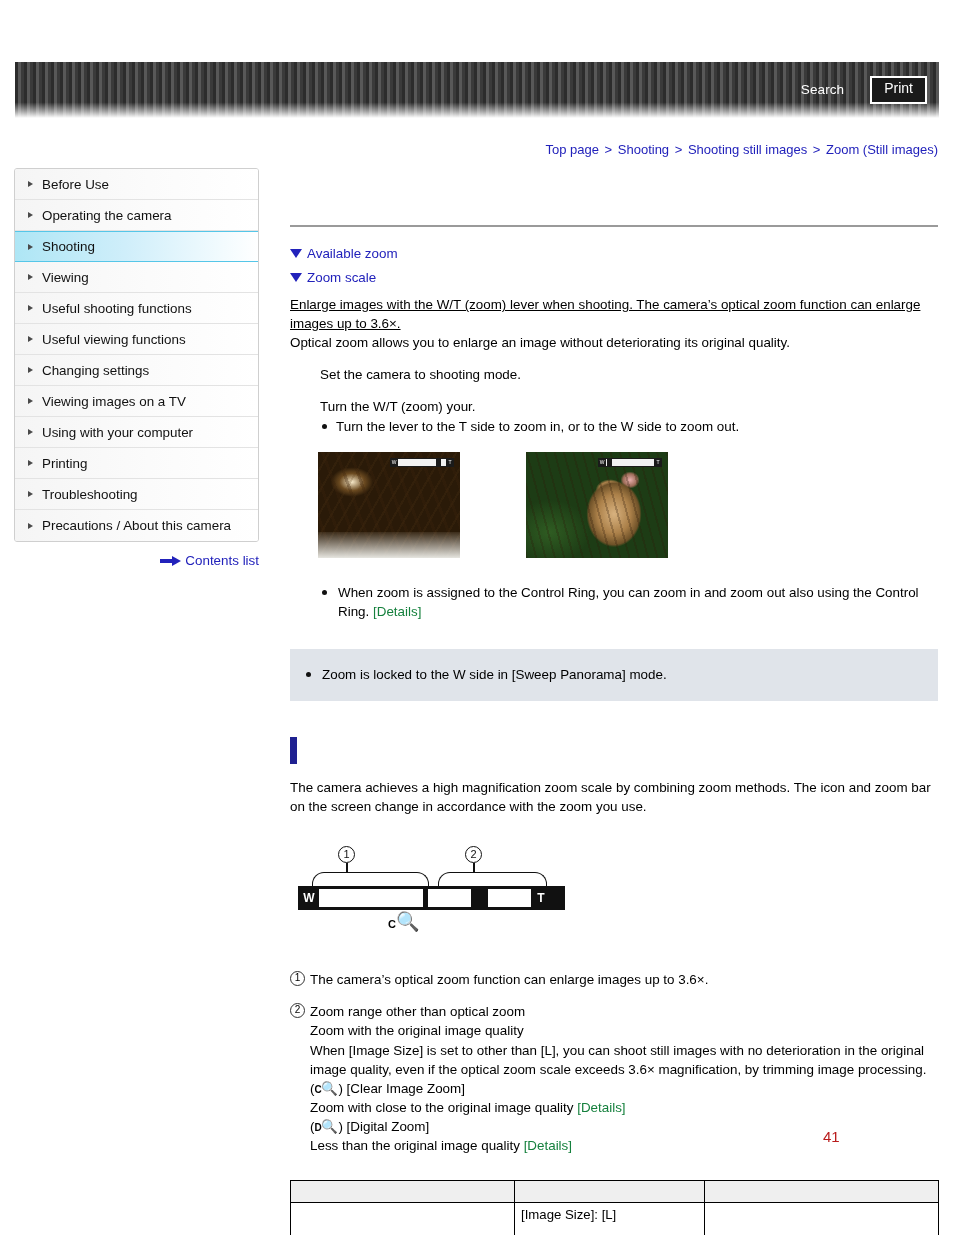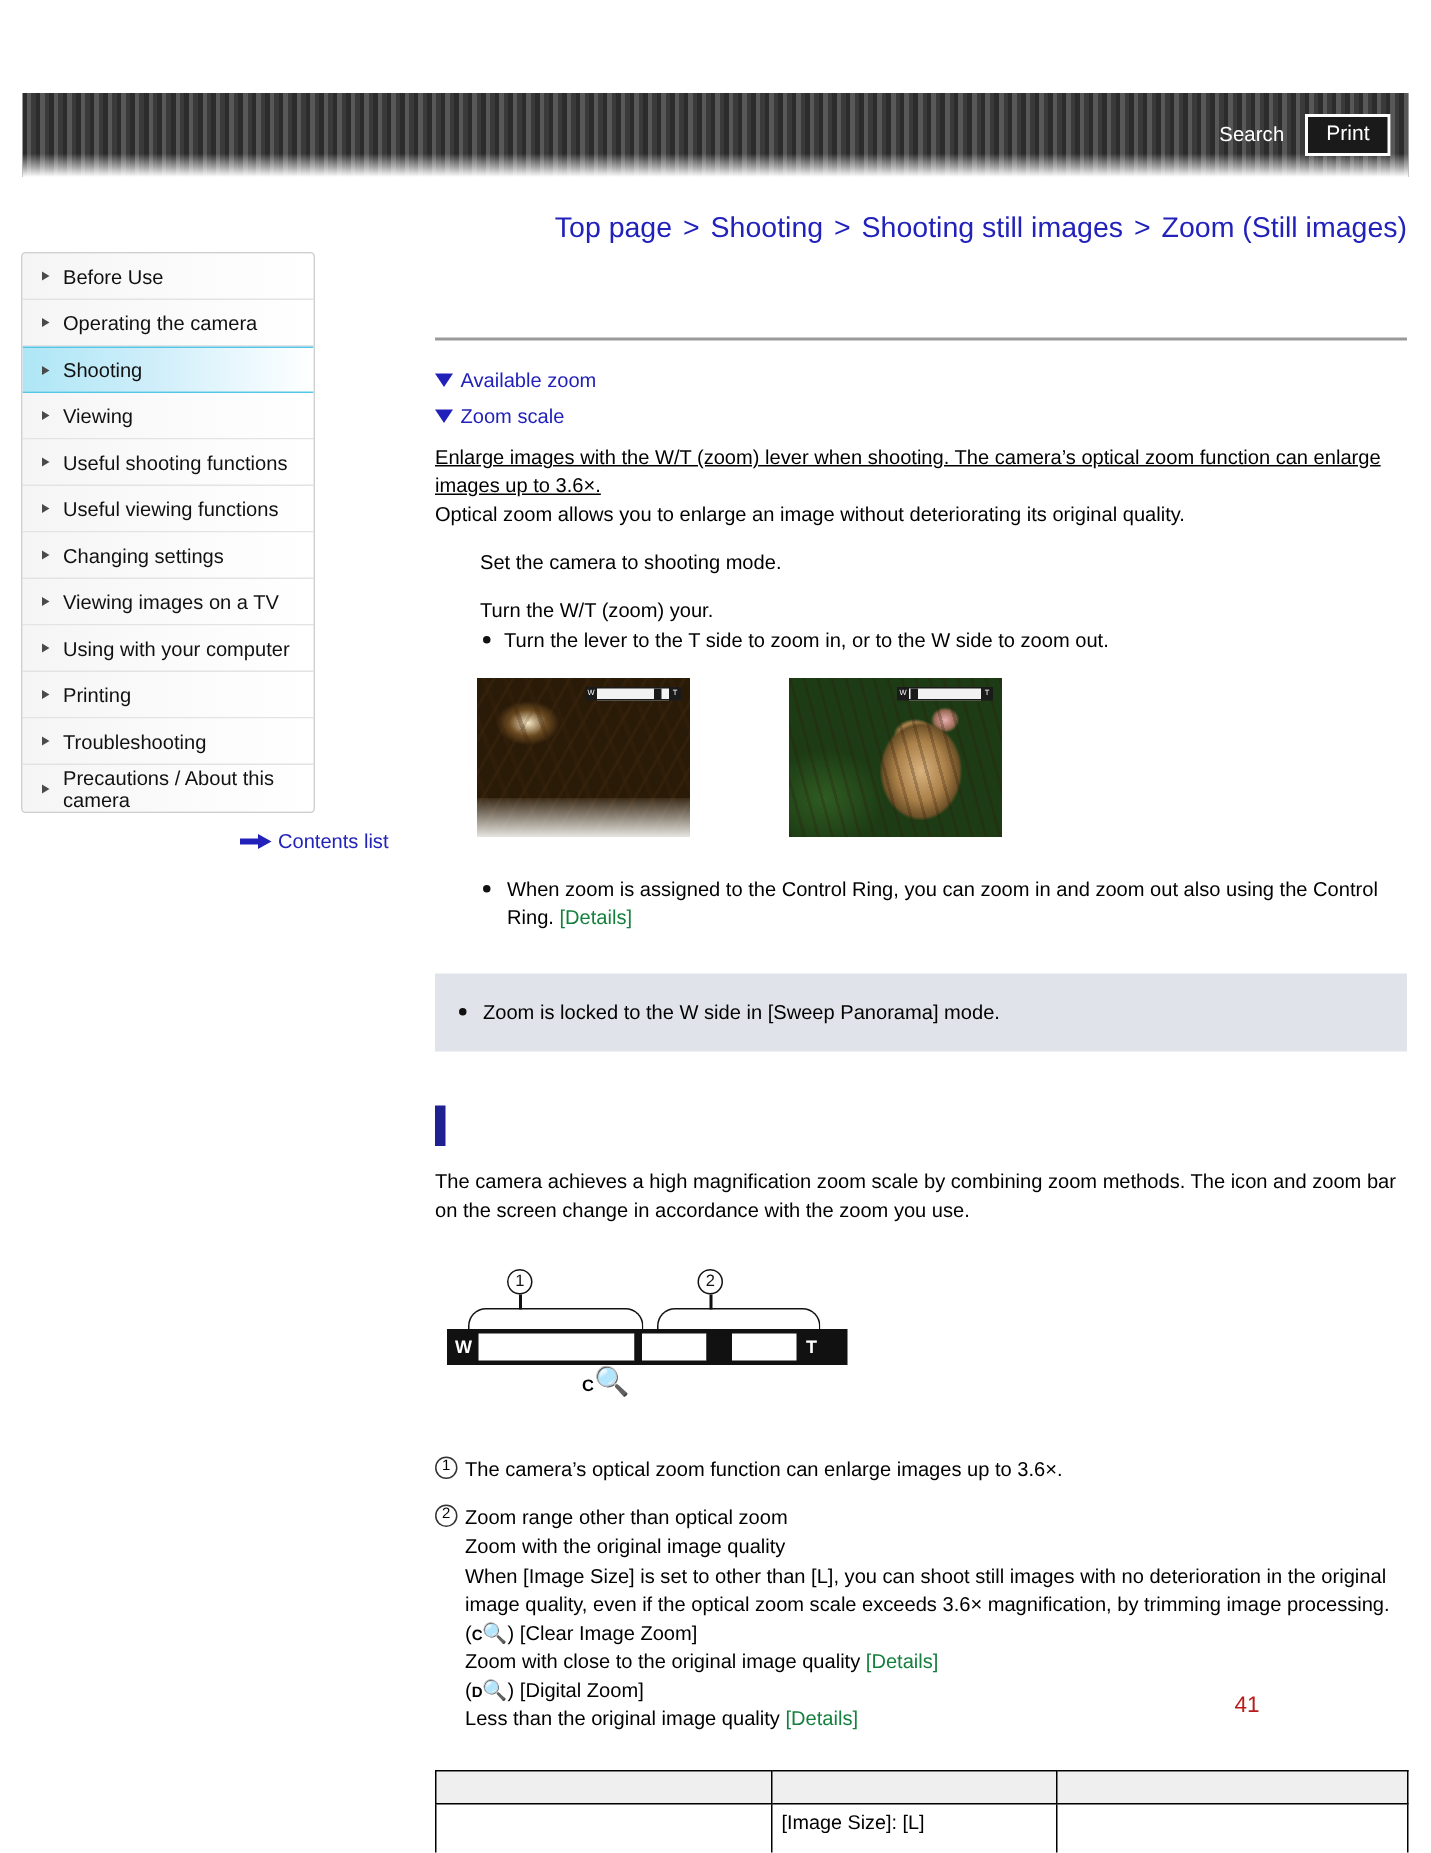--- a/index.html
+++ b/index.html
@@ -29,21 +29,21 @@
          rgba(255,255,255,0.55) 88%,
          rgba(255,255,255,1) 100%),
       repeating-linear-gradient(to right,
          #2c2c2c 0px, #2c2c2c 3px,
          #585858 3px, #585858 6px,
          #3a3a3a 6px, #3a3a3a 9px);
   }
   #header-controls {
     position: absolute;
     right: 12px; top: 14px;
-    display: flex; align-items: center; gap: 14px;
+    display: flex; align-items: center; gap: 26px;
   }
   #search-link {
     color: #ffffff;
     font-size: 13.5px;
     letter-spacing: 0.1px;
     text-decoration: none;
     cursor: pointer;
   }
   #print-button {
     color: #ffffff;
@@ -52,32 +52,32 @@
     background: #1a1a1a;
     padding: 2px 12px 4px 12px;
     cursor: pointer;
     line-height: 1.25;
   }
 
   
   #breadcrumb {
     position: absolute;
     right: 16px; top: 142px;
-    font-size: 19px;
+    font-size: 13px;
     color: #2222bb;
     white-space: nowrap;
   }
   #breadcrumb .crumb { color: #2222bb; cursor: pointer; }
   #breadcrumb .sep { color: #2222bb; padding: 0 2px; }
 
   
   #sidebar {
     position: absolute;
     left: 14px; top: 168px;
-    width: 196px;
+    width: 245px;
     border: 1px solid #cfcfcf;
     border-radius: 3px;
     background: linear-gradient(to right, #f7f7f7 0%, #fcfcfc 60%, #ffffff 100%);
     overflow: hidden;
   }
   .side-item {
     position: relative;
     height: 31px;
     display: flex; align-items: center;
     padding-left: 13px;

